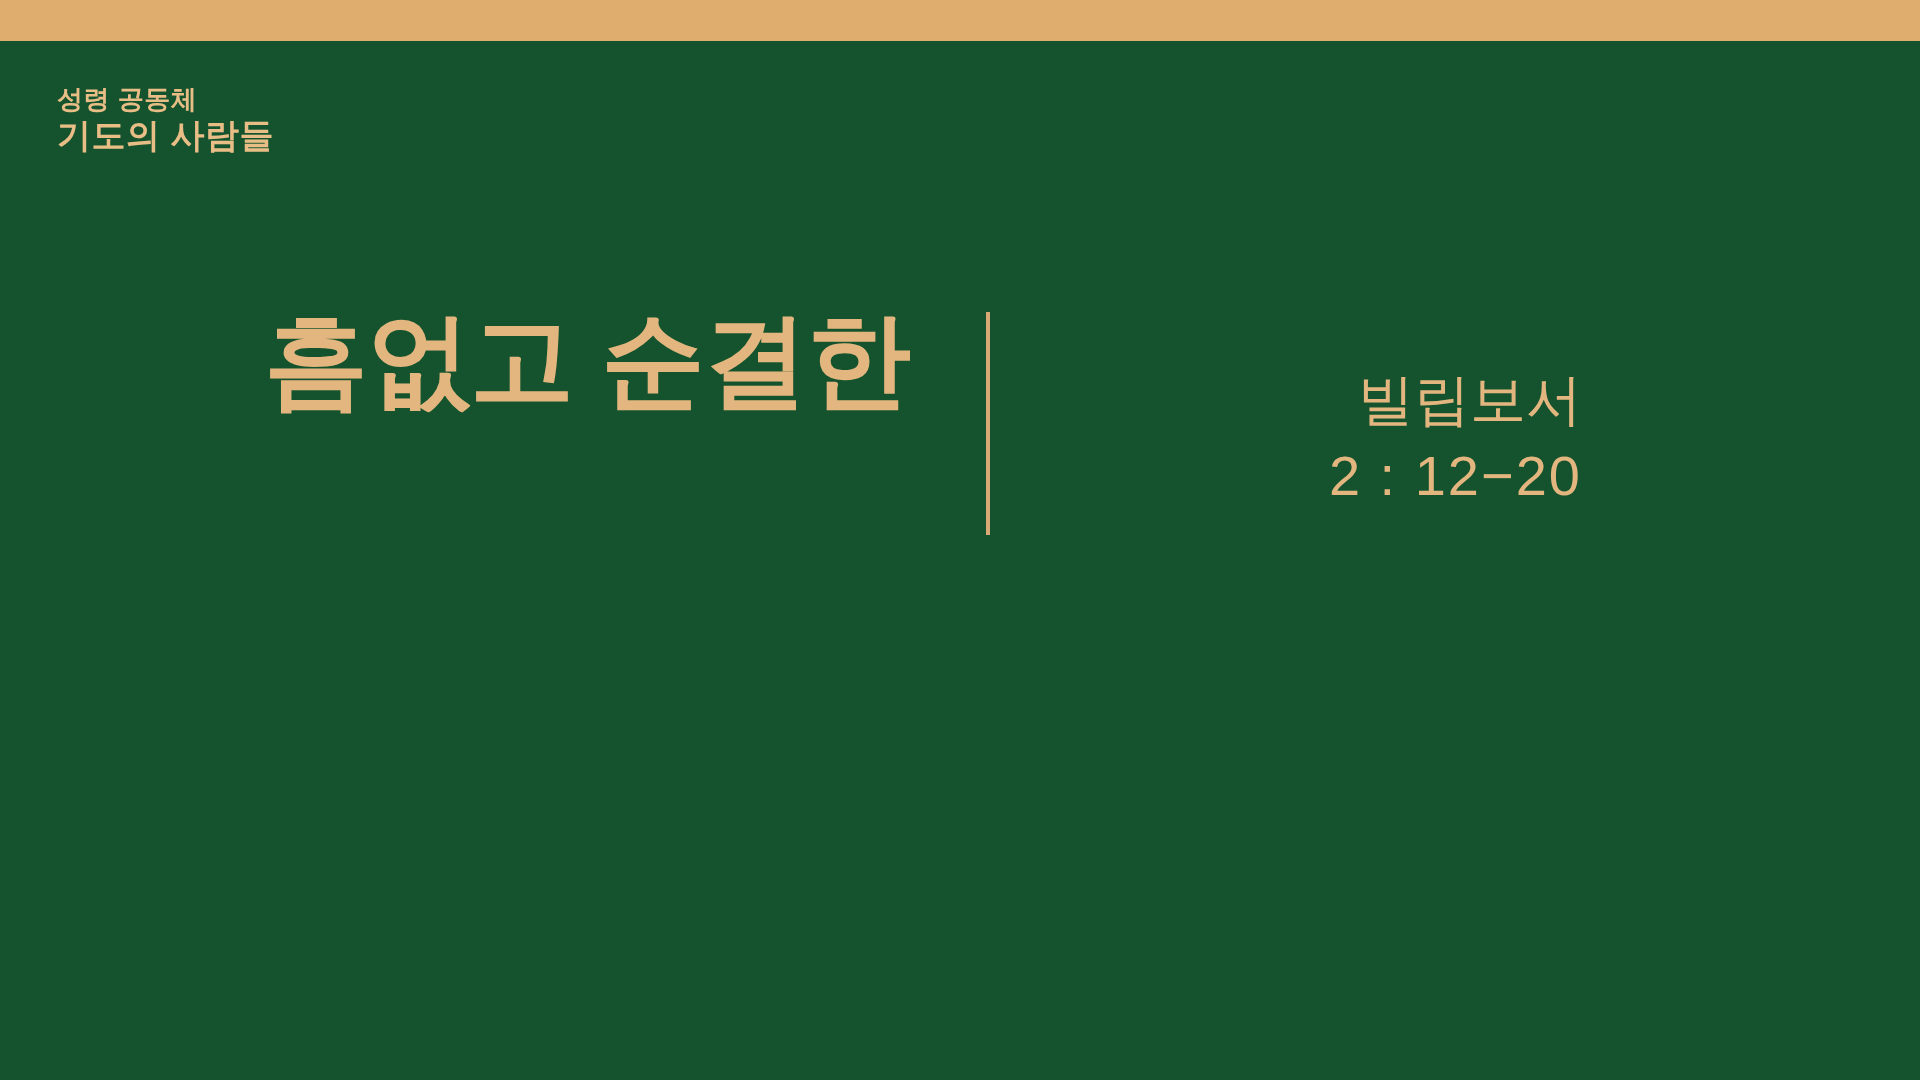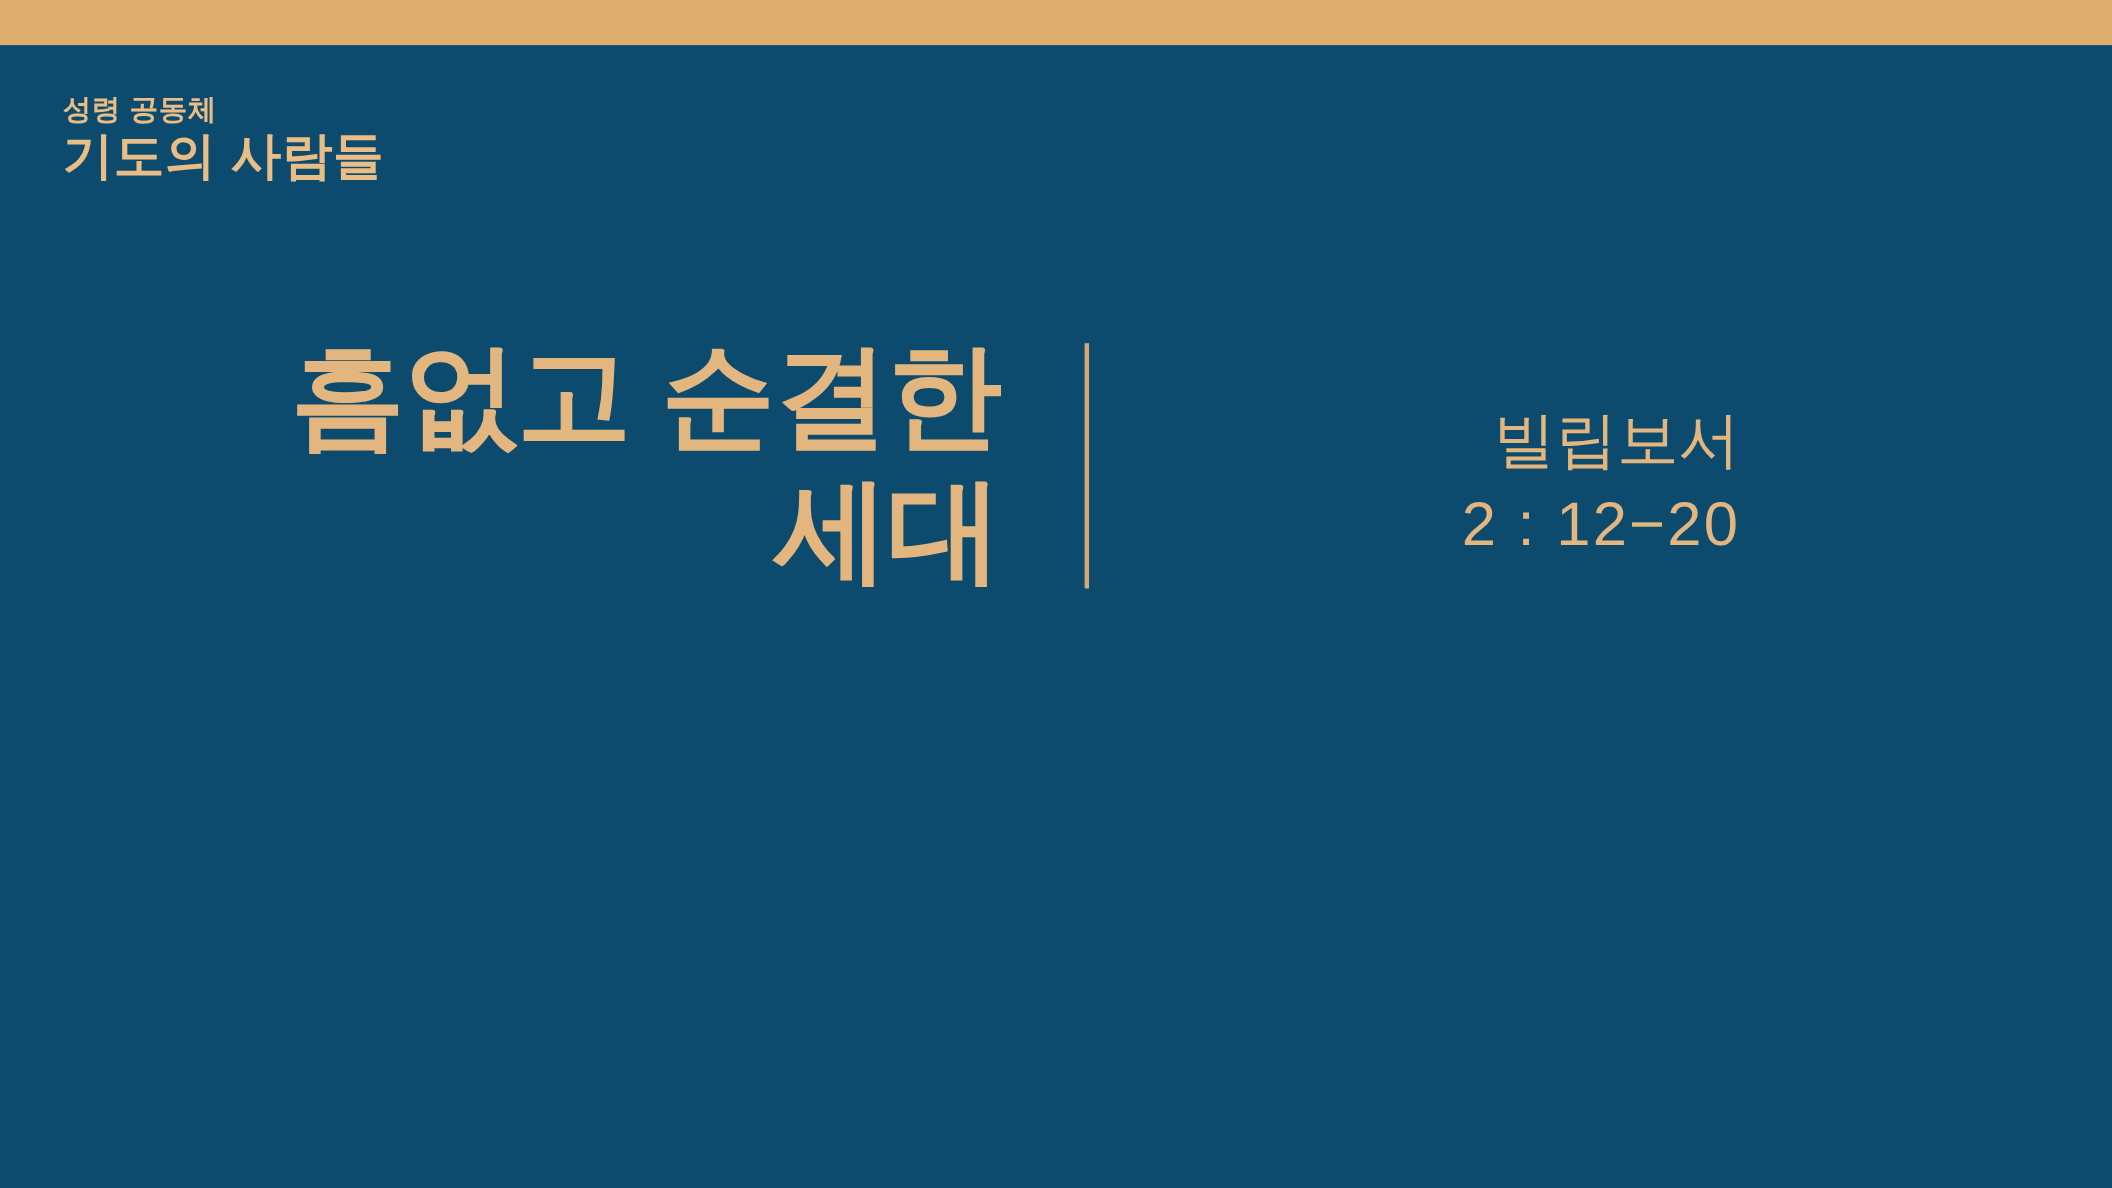--- a/index.html
+++ b/index.html
@@ -6,21 +6,21 @@
   html, body {
     margin: 0;
     padding: 0;
     background: #000;
   }
   #slide {
     position: relative;
     width: 1920px;
     height: 1080px;
     overflow: hidden;
-    background: #0c4a6e;
+    background: #14532d;
     font-family: "Liberation Sans", "DejaVu Sans", sans-serif;
     -webkit-font-smoothing: antialiased;
   }
 
   
   #top-bar {
     position: absolute;
     left: 0;
     top: 0;
     width: 1920px;
@@ -40,21 +40,21 @@
   }
   #logo .logo-line-1 {
     font-size: 26px;
     font-weight: 700;
     letter-spacing: 0.5px;
     display: block;
     margin-bottom: 6px;
     white-space: nowrap;
   }
   #logo .logo-line-2 {
-    font-size: 46px;
+    font-size: 34px;
     font-weight: 700;
     letter-spacing: 0.5px;
     display: block;
     white-space: nowrap;
   }
 
   
   #composition {
     position: absolute;
     left: 0;
@@ -125,21 +125,20 @@
 
   <div id="logo">
     <span class="logo-line-1">성령 공동체</span>
     <span class="logo-line-2">기도의 사람들</span>
   </div>
 
   <div id="composition">
 
     <div id="title-block">
       <span class="title-line">흠없고 순결한</span>
-      <span class="title-line">세대</span>
     </div>
 
     <div id="divider"></div>
 
     <div id="reference-block">
       <span class="ref-book">빌립보서</span>
       <span class="ref-verse">2 : 12−20</span>
     </div>
 
   </div>

